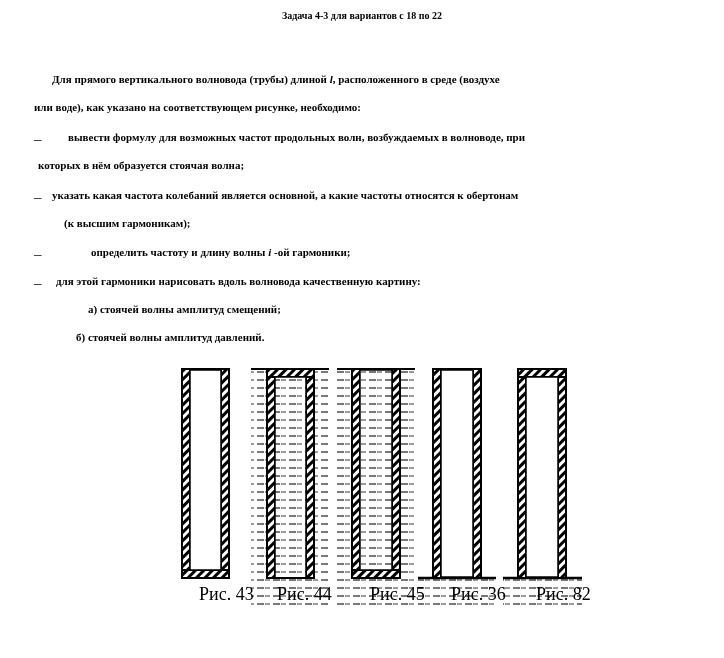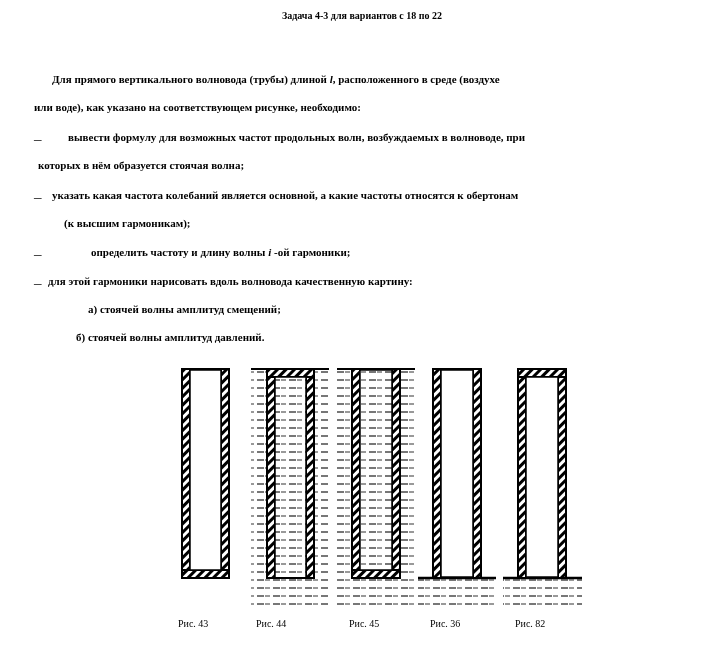--- a/index.html
+++ b/index.html
@@ -3,21 +3,21 @@
   <meta charset="utf-8">
   <style>
     html, body { margin: 0; padding: 0; background: #ffffff; }
     body { width: 724px; height: 658px; position: relative; overflow: hidden;
            font-family: "Liberation Serif", "DejaVu Serif", serif; color: #000; }
     .title { position: absolute; left: 0; width: 724px; top: 10px; text-align: center;
              font-weight: bold; font-size: 10px; }
     .line { position: absolute; font-size: 11px; white-space: nowrap; font-weight: bold; }
     .dash { position: absolute; left: 34px; font-size: 15px; }
     .i { font-style: italic; }
-    .cap { position: absolute; top: 618px; font-size: 10px; }
+    .cap { position: absolute; top: 584px; font-size: 18px; margin-left: 21px; }
     svg.fig { position: absolute; left: 0; top: 0; }
   </style>
 </head>
 <body>
 
 <div class="title">Задача 4-3 для вариантов с 18 по 22</div>
 
 <div class="line" style="left:52px; top:73px;">
   <span>Для прямого вертикального волновода (трубы) длиной </span><span class="i">l</span><span>, расположенного в среде (воздухе</span>
 </div>
@@ -30,21 +30,21 @@
 <div class="dash" style="top:189px;">–</div>
 <div class="line" style="left:52px; top:189px;">указать какая частота колебаний является основной, а какие частоты относятся к обертонам</div>
 <div class="line" style="left:52px; top:217px;margin-left:12px;">(к высшим гармоникам);</div>
 
 <div class="dash" style="top:246px;">–</div>
 <div class="line" style="left:52px; top:246px;margin-left:39px;">
   <span>определить частоту и длину волны </span><span class="i">i</span><span> -ой гармоники;</span>
 </div>
 
 <div class="dash" style="top:275px;">–</div>
-<div class="line" style="left:48px; top:275px;">для этой гармоники нарисовать вдоль волновода качественную картину:</div>
+<div class="line" style="left:56px; top:275px;">для этой гармоники нарисовать вдоль волновода качественную картину:</div>
 
 <div class="line" style="left:88px; top:303px;">а) стоячей волны амплитуд смещений;</div>
 <div class="line" style="left:76px; top:331px;">б) стоячей волны амплитуд давлений.</div>
 
 <svg class="fig" width="724" height="658">
   <defs>
     <pattern id="hatch" patternUnits="userSpaceOnUse" width="6" height="6" patternTransform="rotate(45)">
       <rect width="6" height="6" fill="#fff"></rect>
       <rect width="3" height="6" fill="#000"></rect>
     </pattern>

